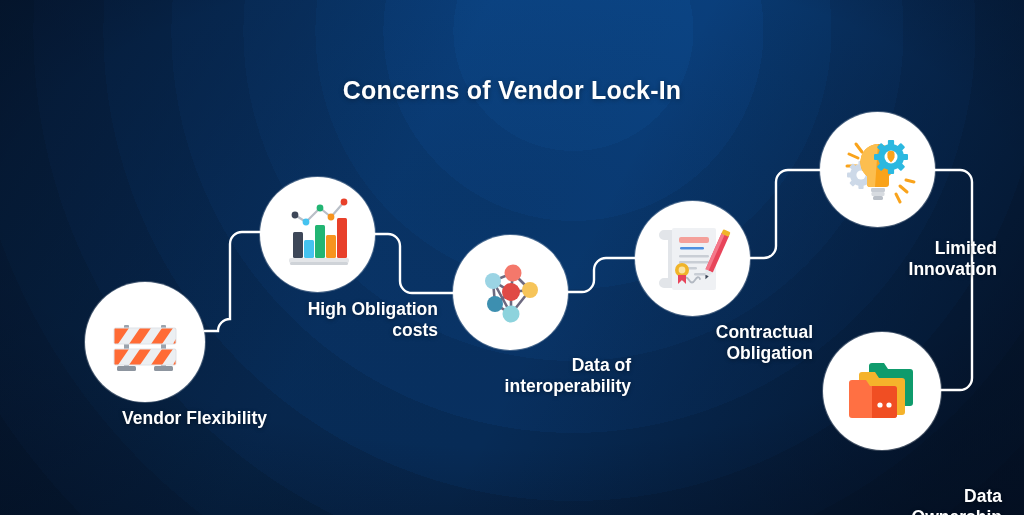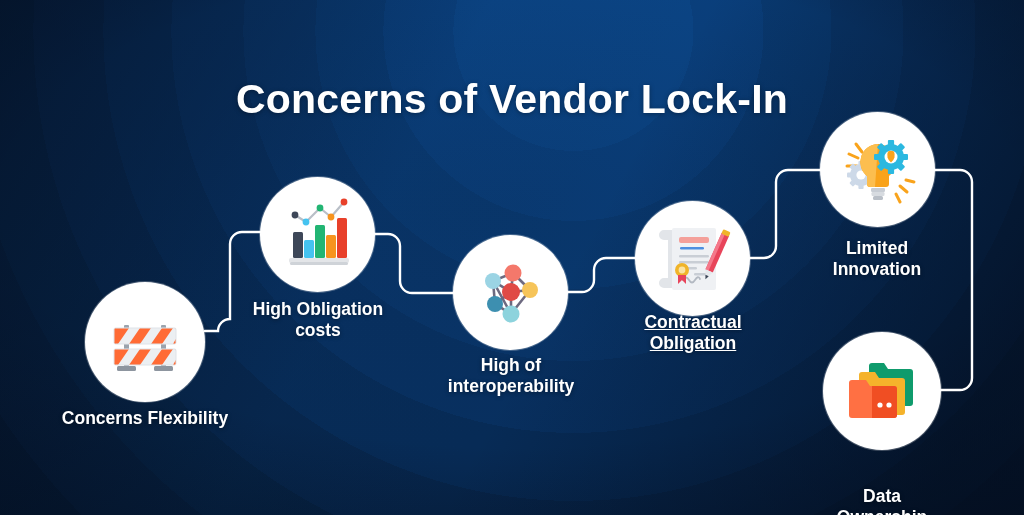--- a/index.html
+++ b/index.html
@@ -55,21 +55,21 @@
   }
 
   
   .title {
     position: absolute;
     left: 0;
     right: 0;
     top: 76px;
     text-align: center;
     color: #ffffff;
-    font-size: 41px;
+    font-size: 25px;
     font-weight: bold;
     letter-spacing: 0.2px;
     text-shadow: 0 1px 5px rgba(0,0,0,0.35);
   }
 
   
   .connectors {
     position: absolute;
     left: 0;
     top: 0;
@@ -97,37 +97,37 @@
     justify-content: center;
   }
   .bubble svg { display: block; }
 
   .node-label {
     position: absolute;
     color: #ffffff;
     font-size: 17.5px;
     font-weight: bold;
     line-height: 1.22;
-    text-align: center;
+    text-align: right;
     white-space: pre-line;
     text-shadow: 0 1px 4px rgba(0,0,0,0.4);
   }
 
   
   #node-1 .bubble { left: 85px;  top: 282px; width: 120px; height: 120px; }
   #node-1 .node-label { left: 23px;  top: 408px; width: 244px; }
 
   #node-2 .bubble { left: 260px; top: 177px; width: 115px; height: 115px; }
   #node-2 .node-label { left: 198px; top: 299px; width: 240px; }
 
   #node-3 .bubble { left: 453px; top: 235px; width: 115px; height: 115px; }
   #node-3 .node-label { left: 391px; top: 355px; width: 240px; }
 
   #node-4 .bubble { left: 635px; top: 201px; width: 115px; height: 115px; }
-  #node-4 .node-label { left: 573px; top: 312px; width: 240px; text-decoration: underline; }
+  #node-4 .node-label { left: 573px; top: 322px; width: 240px; }
 
   #node-5 .bubble { left: 820px; top: 112px; width: 115px; height: 115px; }
   #node-5 .node-label { left: 757px; top: 238px; width: 240px; }
 
   #node-6 .bubble { left: 823px; top: 332px; width: 118px; height: 118px; }
   #node-6 .node-label { left: 762px; top: 458px; width: 240px; margin-top: 28px; }
 </style>
 </head>
 <body>
 
@@ -175,21 +175,21 @@
           <g fill="#eceff2">
             <polygon points="16,66 27,50 38,50 27,66"></polygon>
             <polygon points="38,66 49,50 60,50 49,66"></polygon>
             <polygon points="60,66 71,50 80,50 71,66"></polygon>
           </g>
         </g>
         <rect x="12" y="29" width="62" height="16" rx="1.5" fill="none" stroke="#dfe3e8" stroke-width="1"></rect>
         <rect x="12" y="50" width="62" height="16" rx="1.5" fill="none" stroke="#dfe3e8" stroke-width="1"></rect>
       </svg>
     </div>
-    <div class="node-label">Concerns Flexibility</div>
+    <div class="node-label">Vendor Flexibility</div>
   </div>
 
   <div class="node" id="node-2">
     <div class="bubble">
       <svg width="82" height="82" viewBox="0 0 82 82">
         <rect x="12" y="64" width="60" height="5" rx="2" fill="#e3e5e8"></rect>
         <rect x="13" y="68" width="58" height="3" rx="1.5" fill="#cfd3d8"></rect>
         <rect x="16" y="38" width="10" height="26" rx="1.5" fill="#3d4758"></rect>
         <rect x="27" y="46" width="10" height="18" rx="1.5" fill="#45c3f0"></rect>
         <rect x="38" y="31" width="10" height="33" rx="1.5" fill="#22b573"></rect>
@@ -224,21 +224,21 @@
           <line x1="21" y1="27" x2="39" y2="60"></line>
         </g>
         <circle cx="21" cy="27" r="8" fill="#9bd4e4"></circle>
         <circle cx="41" cy="19" r="8.5" fill="#f4786b"></circle>
         <circle cx="39" cy="38" r="9" fill="#e04a45"></circle>
         <circle cx="58" cy="36" r="8" fill="#f6c459"></circle>
         <circle cx="23" cy="50" r="8" fill="#3d8fb0"></circle>
         <circle cx="39" cy="60" r="8.5" fill="#8dd3dd"></circle>
       </svg>
     </div>
-    <div class="node-label">High of
+    <div class="node-label">Data of
 interoperability</div>
   </div>
 
   <div class="node" id="node-4">
     <div class="bubble">
       <svg width="82" height="82" viewBox="0 0 82 82">
         <path d="M12,12 h10 v58 h-10 a5,5 0 0 1 0,-10 h4 v-38 h-4 a5,5 0 0 1 0,-10 z" fill="#e2e5e9"></path>
         <rect x="20" y="10" width="44" height="62" rx="2" fill="#eff1f4"></rect>
         <rect x="27" y="19" width="30" height="6" rx="2" fill="#f4a09a"></rect>
         <rect x="28" y="29" width="24" height="2.6" rx="1.3" fill="#4d8fe0"></rect>

